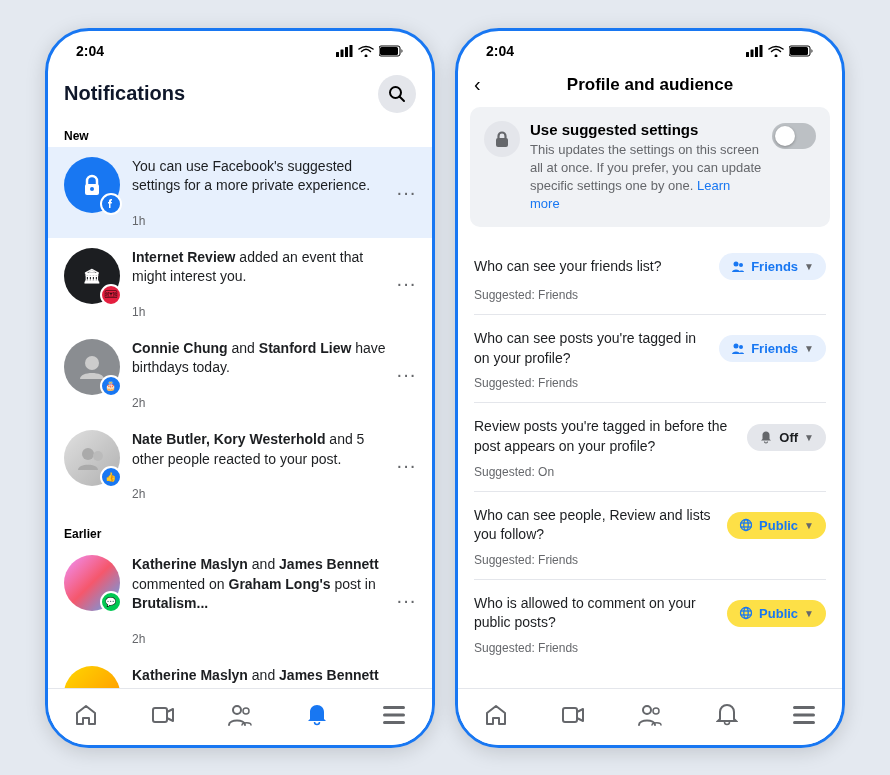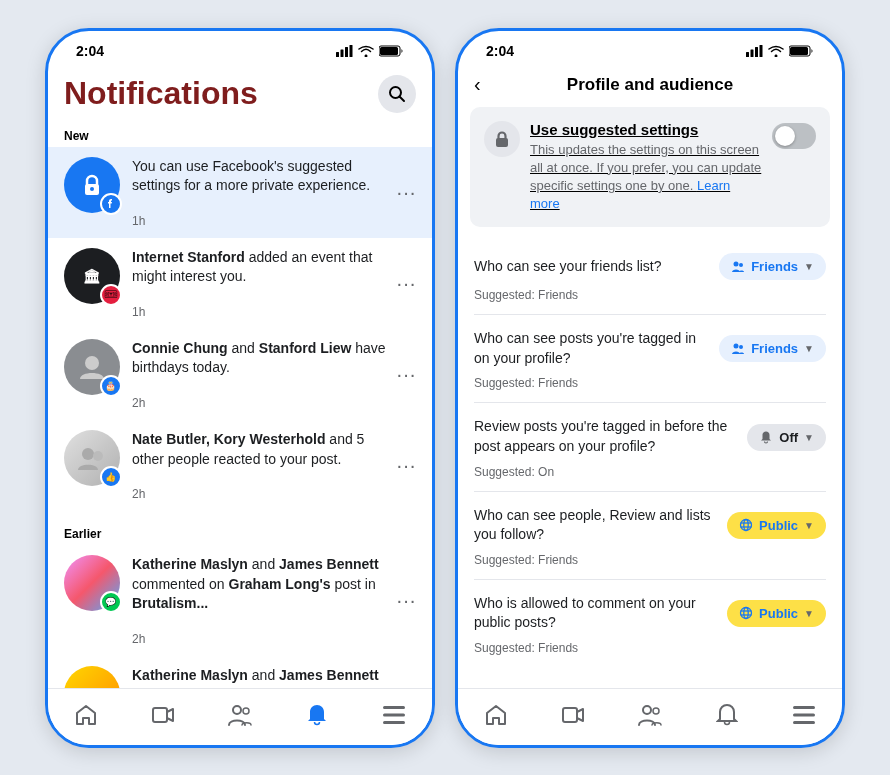--- a/index.html
+++ b/index.html
@@ -52,23 +52,23 @@
       flex-direction: column;
     }
     
     .notif-header {
       display: flex;
       justify-content: space-between;
       align-items: center;
       padding: 12px 16px 8px 16px;
     }
     .notif-title {
-      font-size: 32px;
+      font-size: 20px;
       font-weight: 700;
-      color: #7f1d1d;
+      color: #0f172a;
     }
     .search-circle {
       width: 38px;
       height: 38px;
       border-radius: 50%;
       background: #e4e6eb;
       display: flex;
       align-items: center;
       justify-content: center;
       cursor: pointer;
@@ -196,21 +196,20 @@
     .pa-content {
       flex: 1;
       overflow-y: auto;
       padding: 0 0 8px 0;
     }
     .suggested-box {
       background: #f0f2f5;
       margin: 4px 12px 12px 12px;
       border-radius: 10px;
       padding: 14px 14px;
-      text-decoration: underline;
     }
     .suggested-row {
       display: flex;
       align-items: flex-start;
       gap: 10px;
     }
     .lock-icon-circle {
       width: 36px;
       height: 36px;
       border-radius: 50%;
@@ -383,21 +382,21 @@
         </div>
         <div class="notif-more">···</div>
       </div>
 
       <div class="notif-item">
         <div class="notif-avatar">
           <div class="avatar-img av-dark" style="font-size:14px; font-weight:700; color:white;">🏛</div>
           <div class="avatar-badge" style="background:#e41e3f;">🎟</div>
         </div>
         <div class="notif-content">
-          <div class="notif-text"><strong>Internet Stanford</strong> added an event that might interest you.</div>
+          <div class="notif-text"><strong>Internet Review</strong> added an event that might interest you.</div>
           <div class="notif-time">1h</div>
         </div>
         <div class="notif-more">···</div>
       </div>
 
       <div class="notif-item">
         <div class="notif-avatar">
           <div class="avatar-img" style="background:#8a8d91;">
             <svg width="32" height="32" viewBox="0 0 32 32">
               <circle cx="16" cy="12" r="7" fill="#ccc"></circle>

